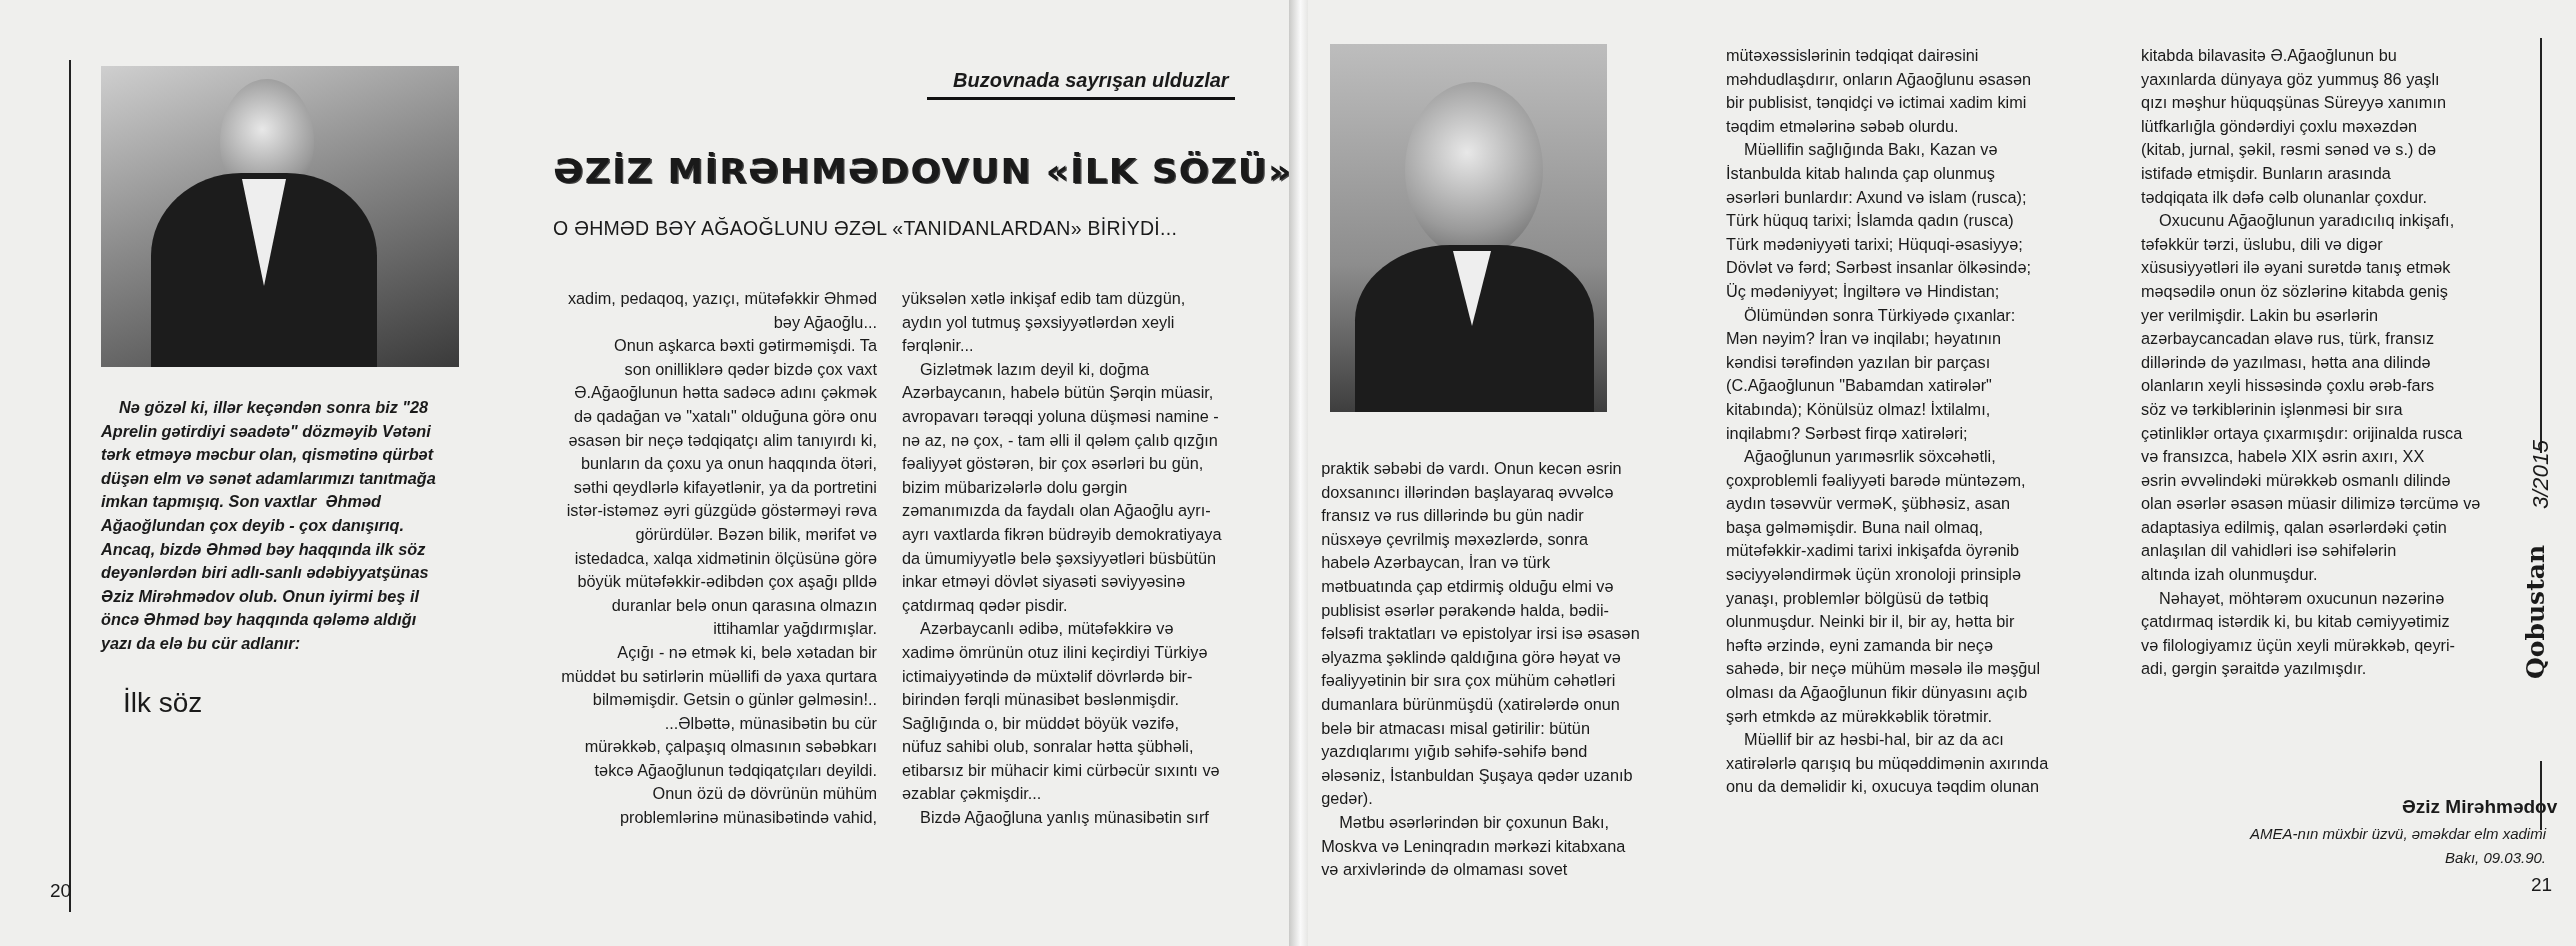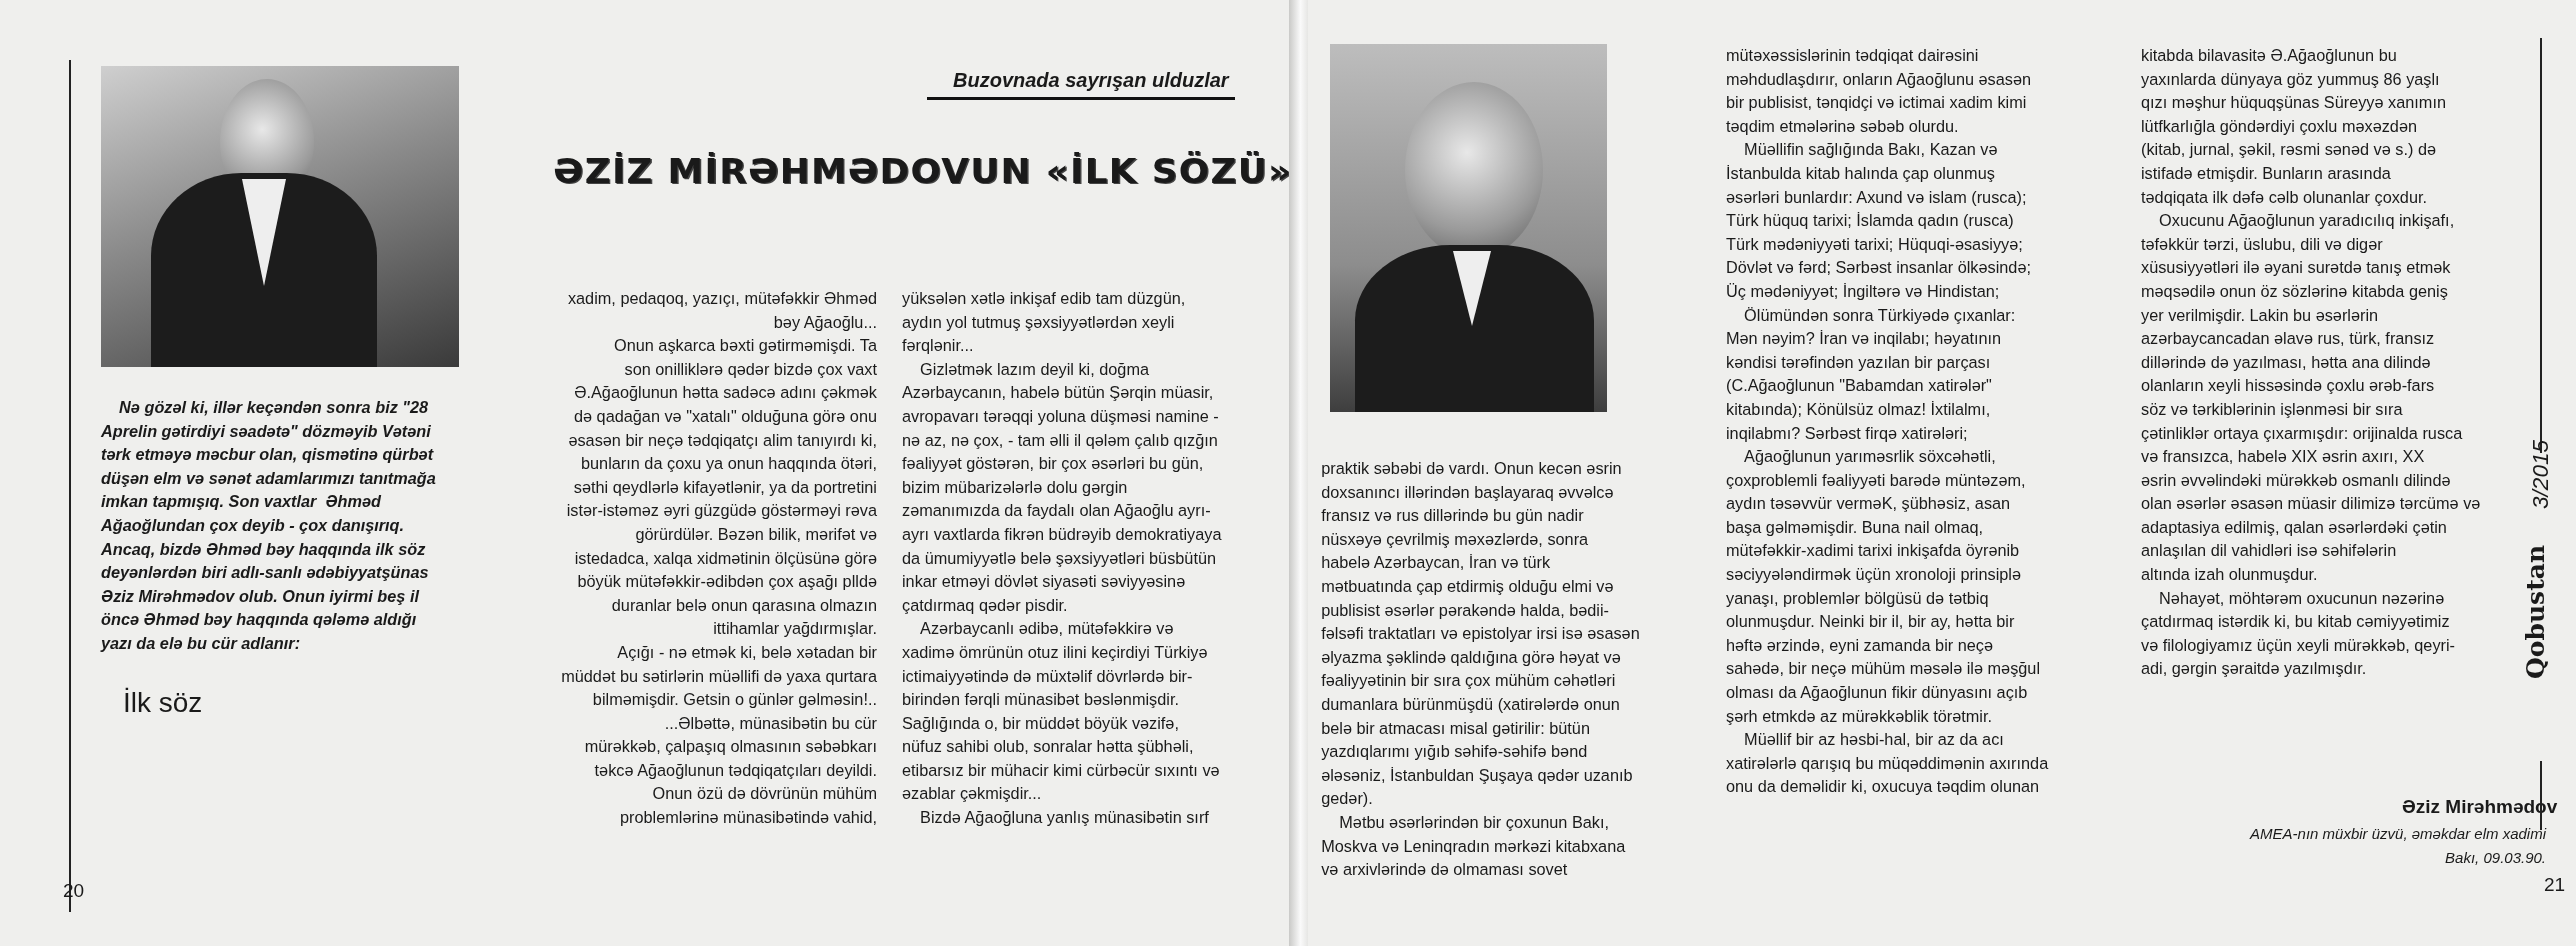--- a/index.html
+++ b/index.html
@@ -15,21 +15,21 @@
   .photo .head{position:absolute;border-radius:50%;background:radial-gradient(circle at 45% 40%,#e8e8e8,#9a9a9a 60%,#555);}
   .photo .body{position:absolute;background:#1c1c1c;border-radius:40% 40% 0 0;}
   .photo .shirt{position:absolute;background:#eee;clip-path:polygon(50% 100%,0 0,100% 0);}
   .kicker{position:absolute;font-style:italic;font-weight:bold;font-size:20px;}
   .kicker-rule{position:absolute;height:3.1px;background:#111;}
   .title{position:absolute;font-family:"DejaVu Sans",sans-serif;font-weight:bold;font-size:34px;letter-spacing:1.3px;transform:scaleX(1.05);transform-origin:left;text-shadow:1.3px 1.3px 0 #444;}
   .subtitle{position:absolute;font-size:19.5px;letter-spacing:0.3px;}
   .col{position:absolute;font-size:16.3px;line-height:23.6px;white-space:pre-wrap;}
   .caption{position:absolute;font-style:italic;font-weight:bold;font-size:16.3px;line-height:23.6px;white-space:pre-wrap;}
   .sect{position:absolute;font-size:28px;}
-  .pnum{position:absolute;font-size:19px;margin-left:13px;}
+  .pnum{position:absolute;font-size:19px;}
   .sig-name{position:absolute;font-size:19px;font-weight:bold;}
   .sig-role,.sig-date{position:absolute;font-style:italic;font-size:15px;text-align:right;}
   .vert{position:absolute;transform:rotate(-90deg);transform-origin:left top;white-space:nowrap;}
   .logo{font-family:"DejaVu Serif",serif;font-weight:bold;font-size:25px;}
   .issue{font-size:22.6px;font-style:italic;}
 </style>
 </head>
 <body>
 
 <div class="page left">
@@ -39,20 +39,21 @@
     <div class="bg"></div>
     <div class="head" style="left:119px;top:12.6px;width:94px;height:126px;"></div>
     <div class="body" style="left:50px;top:107px;width:226px;height:207px;"></div>
     <div class="shirt" style="left:141px;top:113px;width:44px;height:107px;"></div>
   </div>
 
   <div class="kicker" style="left:953px;top:69px;">Buzovnada sayrışan ulduzlar</div>
   <div class="kicker-rule" style="left:927px;top:97px;width:308px;"></div>
 
   <div class="title" style="left:553px;top:151px;">ƏZİZ MİRƏHMƏDOVUN «İLK SÖZÜ»</div>
+  <div class="subtitle" style="left:553px;top:217px;">O ƏHMƏD BƏY AĞAOĞLUNU ƏZƏL «TANIDANLARDAN» BİRİYDİ...</div>
 
   <div class="caption" style="left:101px;top:396px;width:365px;">    Nə gözəl ki, illər keçəndən sonra biz "28
 Aprelin gətirdiyi səadətə" dözməyib Vətəni
 tərk etməyə məcbur olan, qismətinə qürbət
 düşən elm və sənət adamlarımızı tanıtmağa
 imkan tapmışıq. Son vaxtlar  Əhməd
 Ağaoğlundan çox deyib - çox danışırıq.
 Ancaq, bizdə Əhməd bəy haqqında ilk söz
 deyənlərdən biri adlı-sanlı ədəbiyyatşünas
 Əziz Mirəhmədov olub. Onun iyirmi beş il

